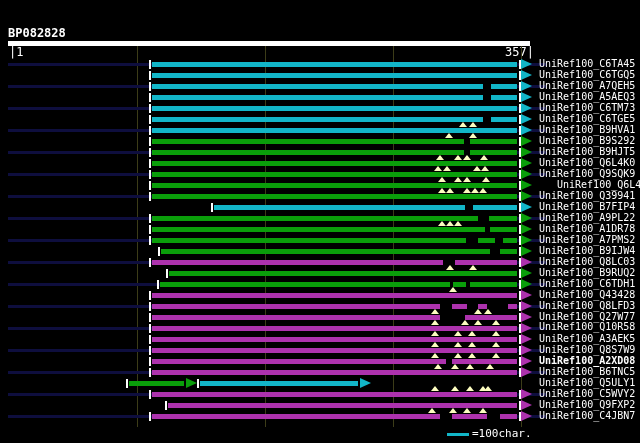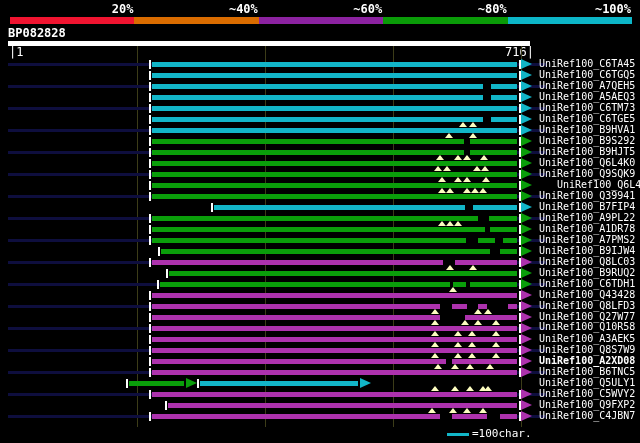--- a/index.html
+++ b/index.html
@@ -29,48 +29,26 @@
   .footer-left{position:absolute;left:8px;top:427px;font-size:11px;color:#fff;white-space:pre;}
   .footer-tri{font-size:9px;}
   .footer-right-line{position:absolute;left:447px;top:433px;width:22px;height:3px;}
   .footer-right-label{position:absolute;left:472px;top:427px;font-size:11px;color:#fff;}
 </style>
 </head>
 <body>
 
 <div class="screen">
 
-  <div class="scale-legend" id="scale-legend">
-      <div class="scale-cell">
-        <div class="scale-label">20%</div>
-        <div class="scale-swatch" style="background: rgb(240, 20, 48);"></div>
-      </div>
-      <div class="scale-cell">
-        <div class="scale-label">~40%</div>
-        <div class="scale-swatch" style="background: rgb(218, 108, 0);"></div>
-      </div>
-      <div class="scale-cell">
-        <div class="scale-label">~60%</div>
-        <div class="scale-swatch" style="background: rgb(140, 34, 160);"></div>
-      </div>
-      <div class="scale-cell">
-        <div class="scale-label">~80%</div>
-        <div class="scale-swatch" style="background: rgb(10, 155, 8);"></div>
-      </div>
-      <div class="scale-cell">
-        <div class="scale-label">~100%</div>
-        <div class="scale-swatch" style="background: rgb(12, 182, 200);"></div>
-      </div>
-    </div>
 
   <div class="query-title">BP082828</div>
 
   <div class="query-bar"></div>
   <div class="ruler-start">|1</div>
-  <div class="ruler-end">716|</div>
+  <div class="ruler-end">357|</div>
 
   <div id="gridlines">
       <div class="gridline" style="left: 137px; background: rgb(60, 60, 24);"></div>
       <div class="gridline" style="left: 265px; background: rgb(60, 60, 24);"></div>
       <div class="gridline" style="left: 393px; background: rgb(60, 60, 24);"></div>
       <div class="gridline" style="left: 521px; background: rgb(60, 60, 24);"></div>
     </div>
   <div id="rows">
       <div class="underlay" style="left: 8px; top: 63px; width: 538px; background: rgb(14, 14, 62);"></div>
       <div class="tick" style="left: 149px; top: 60px;"></div>

